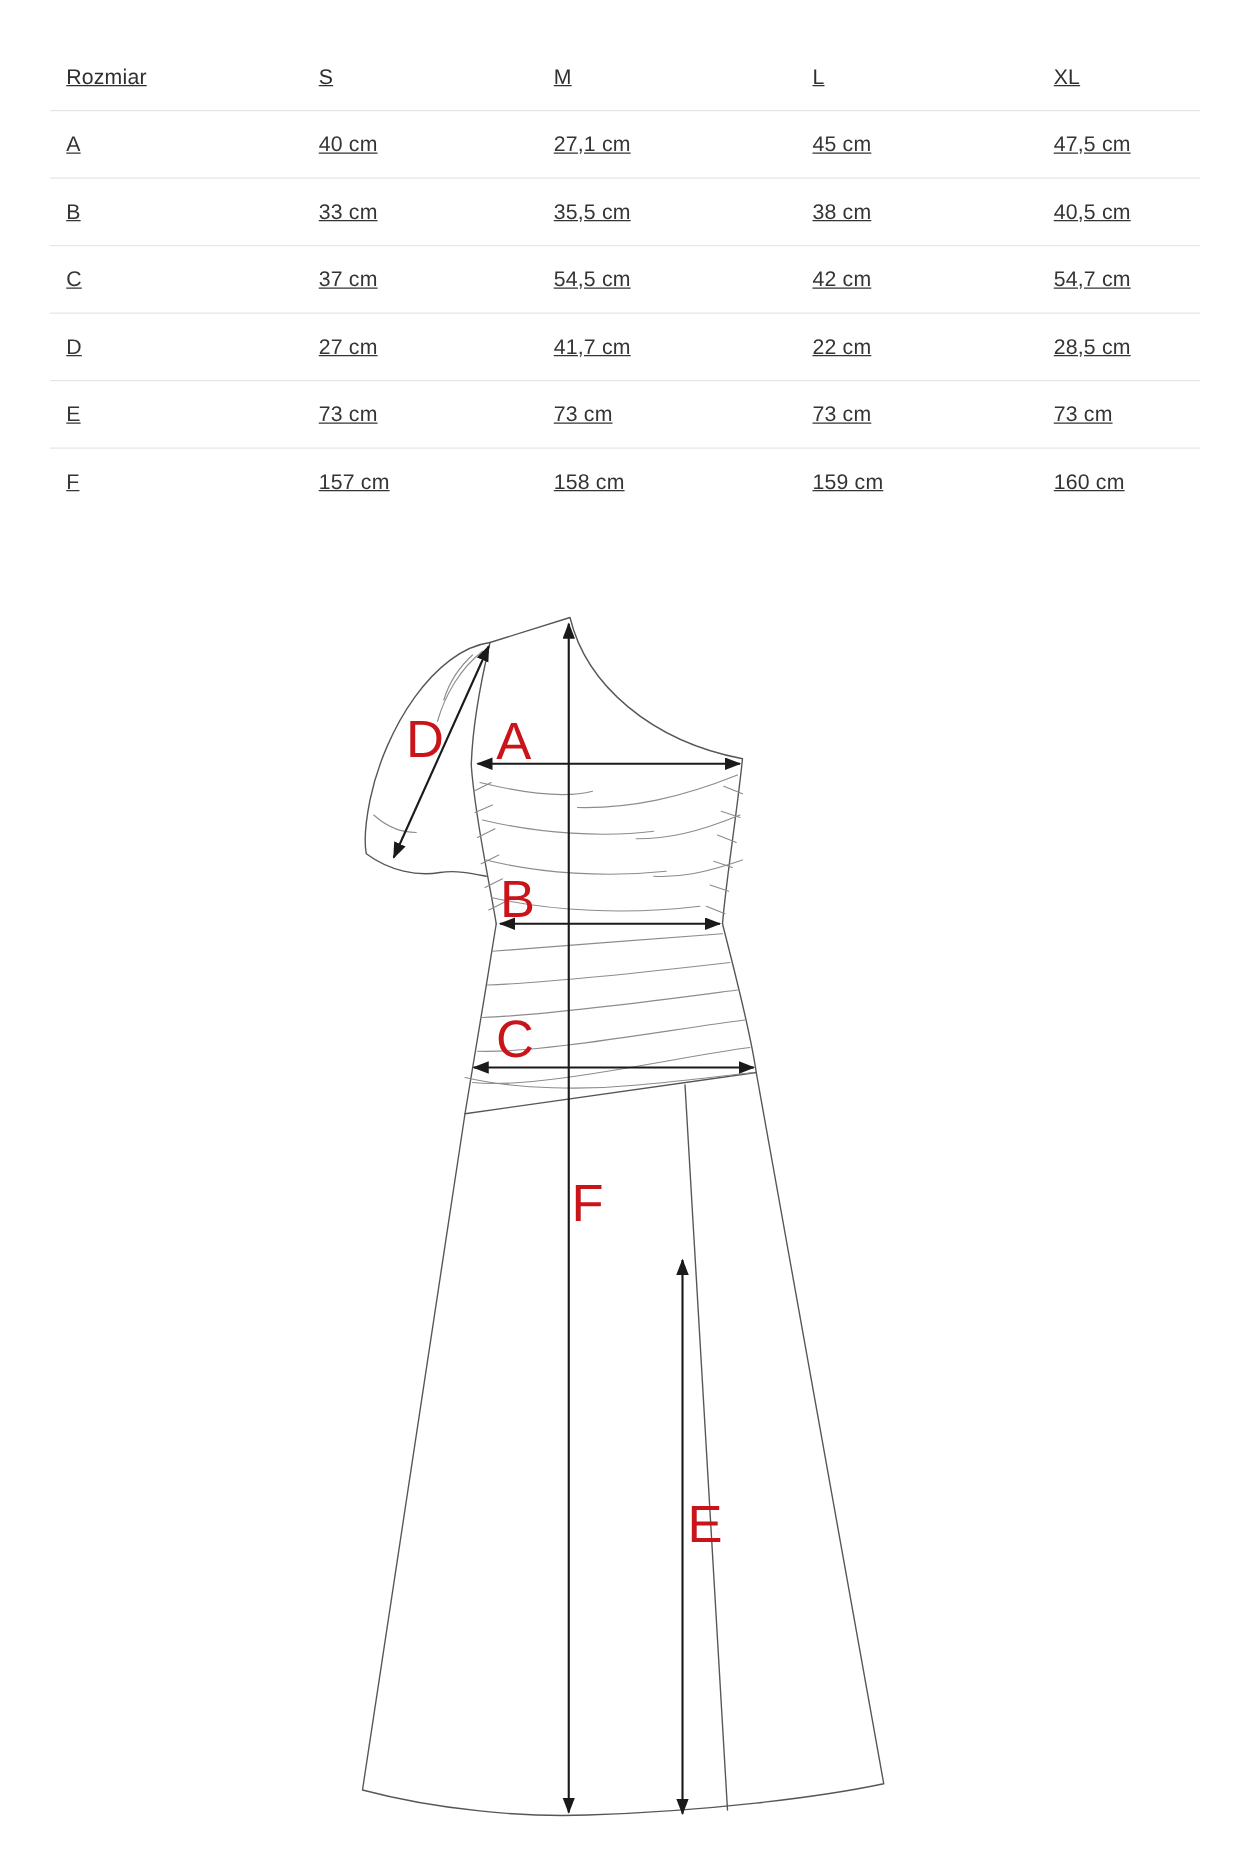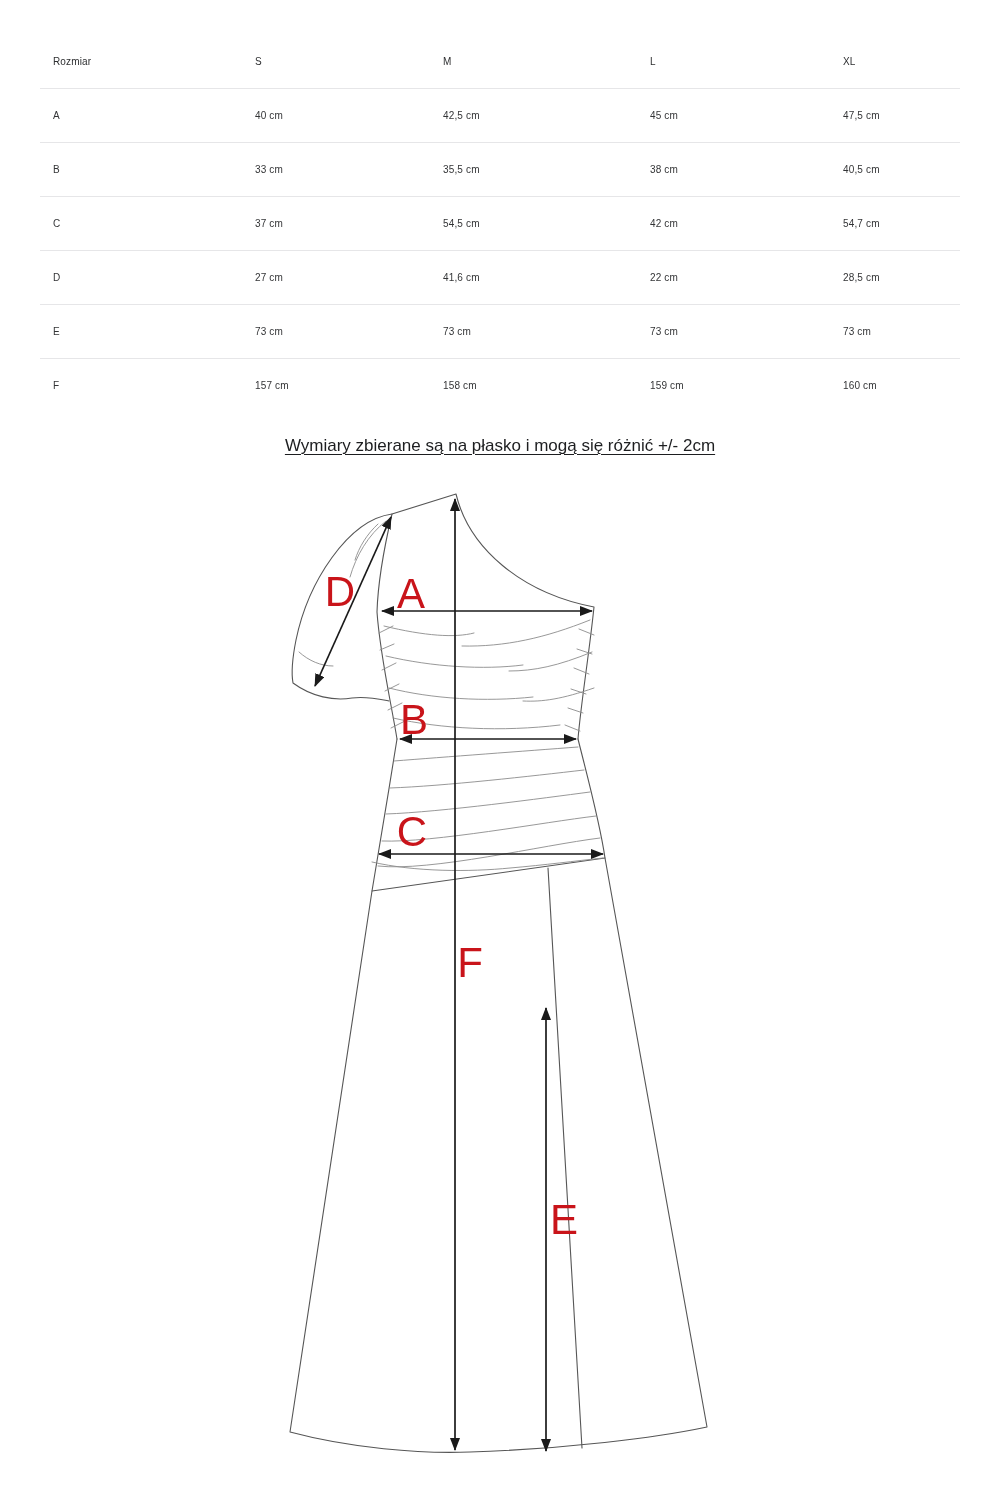--- a/index.html
+++ b/index.html
@@ -13,22 +13,23 @@
   .size-table { position:absolute; left:40px; top:35px; width:920px; }
   .trow {
     display:grid;
     grid-template-columns:202px 188px 207px 193px 1fr;
     height:53px; align-items:center;
     border-bottom:1px solid #e6e6e8;
   }
   .trow.last { border-bottom:none; }
   .tcell {
     padding-left:13px;
-    font-size:10px; color:#333436; letter-spacing:.15px;
+    font-size:17px; color:#333436; letter-spacing:.15px;
     white-space:nowrap;
+    text-decoration:underline;
   }
   .thead .tcell { color:#2e2f31; }
 
   
   .note {
     position:absolute; top:436px; left:0; width:1000px;
     text-align:center; font-size:17px; color:#1d1e20;
   }
   .note span {
     text-decoration:underline;
@@ -53,21 +54,21 @@
       <div class="tcell">Rozmiar</div>
       <div class="tcell">S</div>
       <div class="tcell">M</div>
       <div class="tcell">L</div>
       <div class="tcell">XL</div>
     </div>
 
     <div class="trow">
       <div class="tcell">A</div>
       <div class="tcell">40 cm</div>
-      <div class="tcell">42,5 cm</div>
+      <div class="tcell">27,1 cm</div>
       <div class="tcell">45 cm</div>
       <div class="tcell">47,5 cm</div>
     </div>
 
     <div class="trow">
       <div class="tcell">B</div>
       <div class="tcell">33 cm</div>
       <div class="tcell">35,5 cm</div>
       <div class="tcell">38 cm</div>
       <div class="tcell">40,5 cm</div>
@@ -77,21 +78,21 @@
       <div class="tcell">C</div>
       <div class="tcell">37 cm</div>
       <div class="tcell">54,5 cm</div>
       <div class="tcell">42 cm</div>
       <div class="tcell">54,7 cm</div>
     </div>
 
     <div class="trow">
       <div class="tcell">D</div>
       <div class="tcell">27 cm</div>
-      <div class="tcell">41,6 cm</div>
+      <div class="tcell">41,7 cm</div>
       <div class="tcell">22 cm</div>
       <div class="tcell">28,5 cm</div>
     </div>
 
     <div class="trow">
       <div class="tcell">E</div>
       <div class="tcell">73 cm</div>
       <div class="tcell">73 cm</div>
       <div class="tcell">73 cm</div>
       <div class="tcell">73 cm</div>
@@ -99,23 +100,20 @@
 
     <div class="trow last">
       <div class="tcell">F</div>
       <div class="tcell">157 cm</div>
       <div class="tcell">158 cm</div>
       <div class="tcell">159 cm</div>
       <div class="tcell">160 cm</div>
     </div>
   </div>
 
-  <div class="note">
-    <span>Wymiary zbierane są na płasko i mogą się różnić +/- 2cm</span>
-  </div>
 
   <svg class="diagram" viewBox="0 0 1000 1500">
     <defs>
       <marker id="arrow" markerUnits="userSpaceOnUse" markerWidth="16" markerHeight="12" refX="12" refY="5" orient="auto-start-reverse">
         <path d="M0,0 L13,5 L0,10 Z" fill="#1a1a1a"></path>
       </marker>
     </defs>
 
     <g fill="none" stroke-width="1.1" stroke-linecap="round" stroke-linejoin="round" stroke="#565656">
       <path d="M456,494 L392,514

